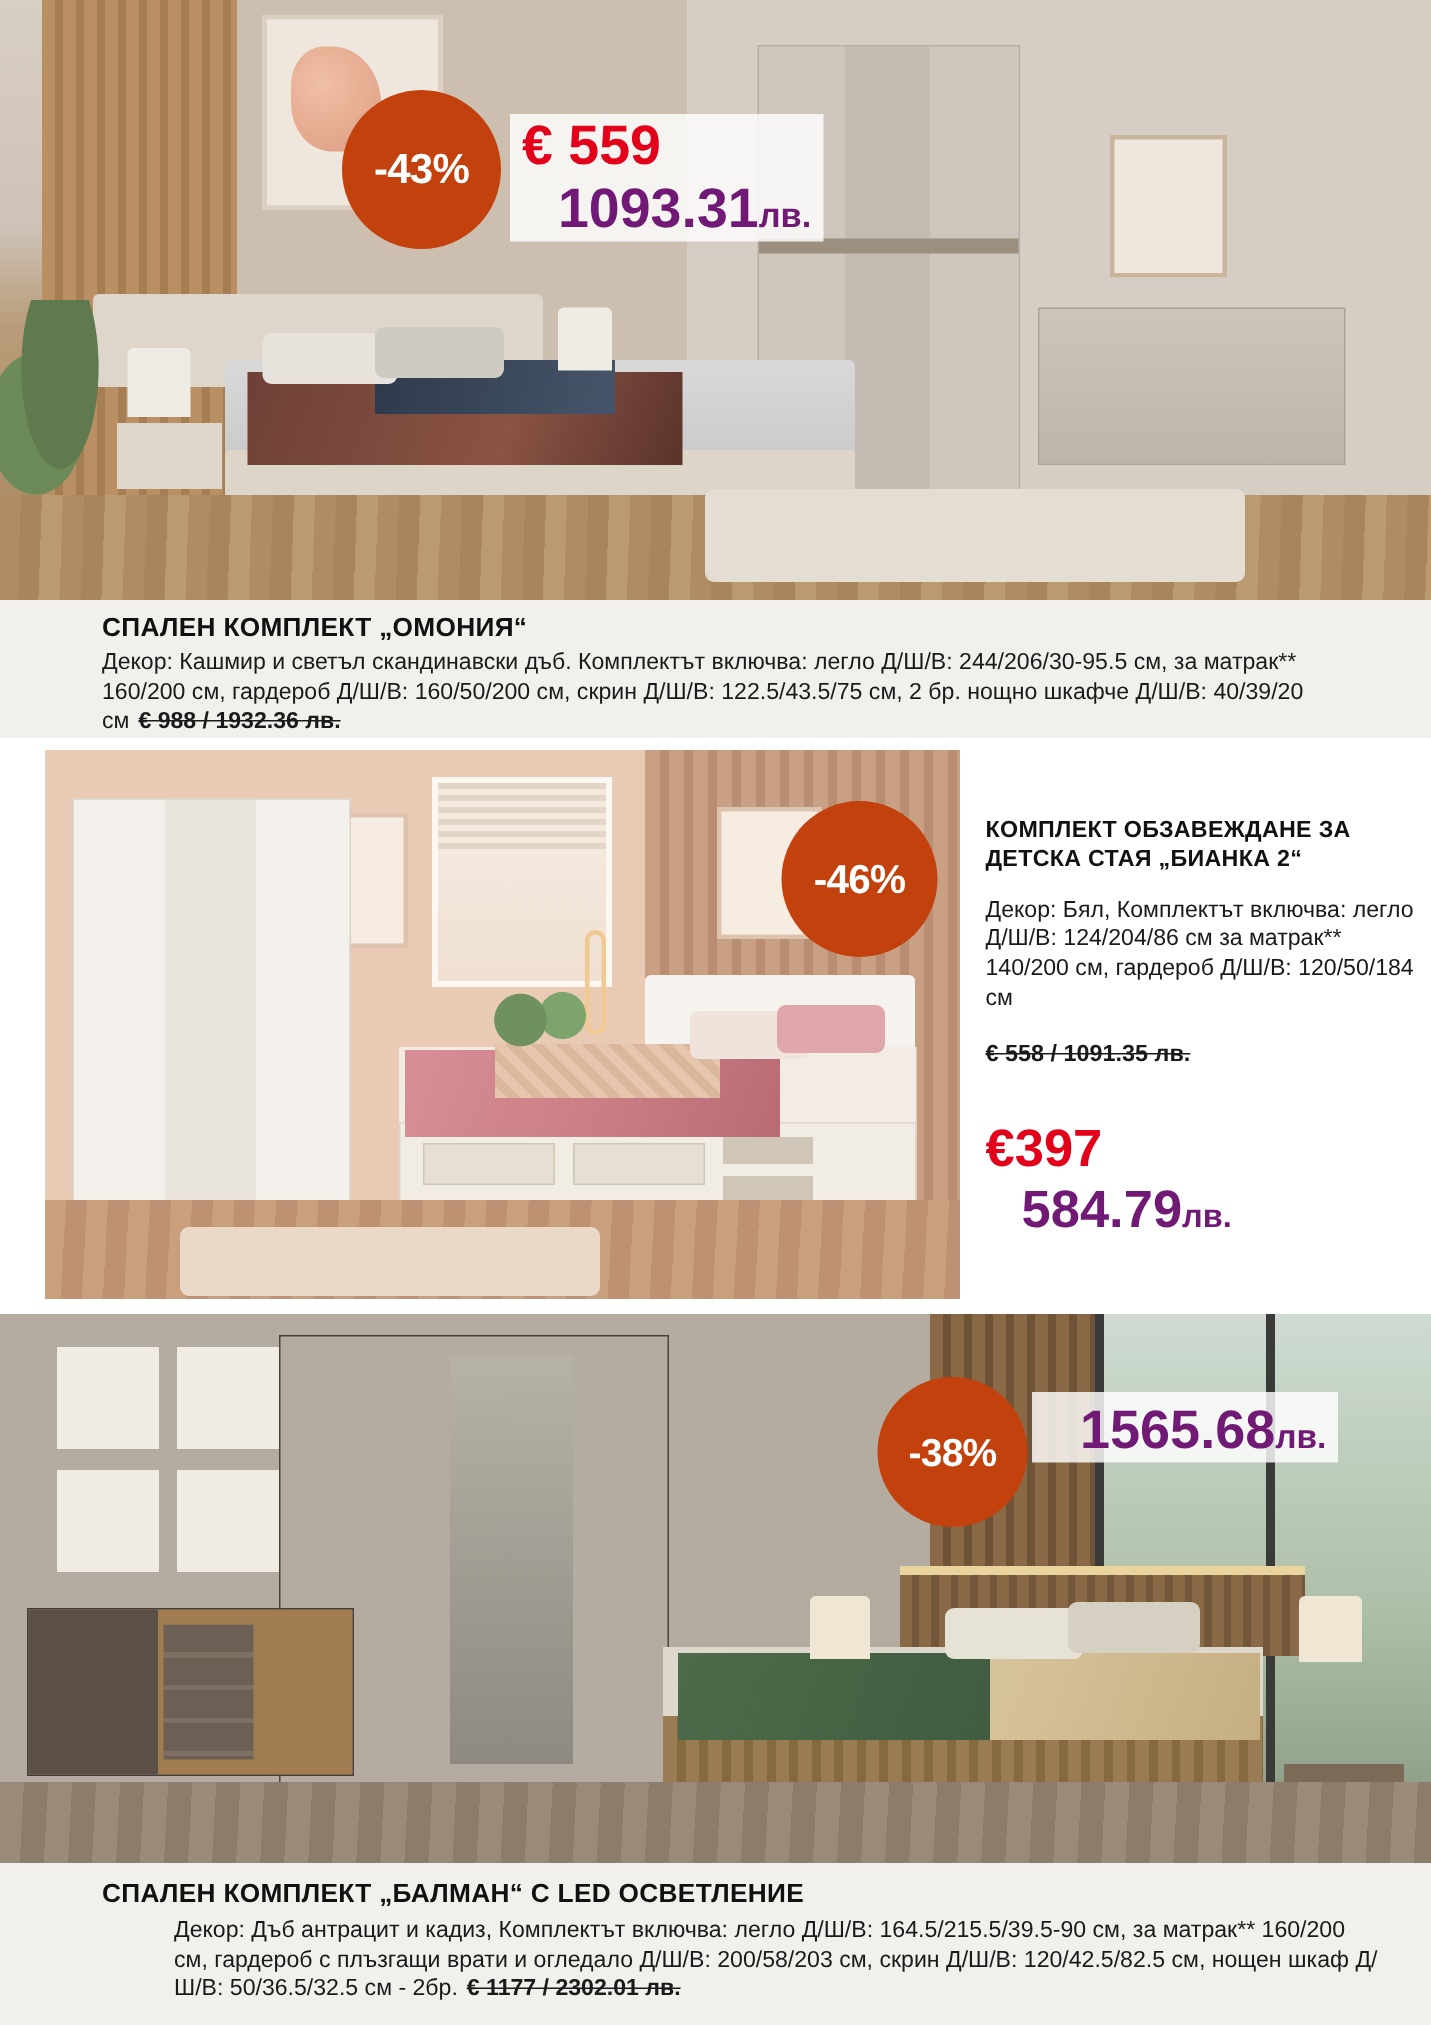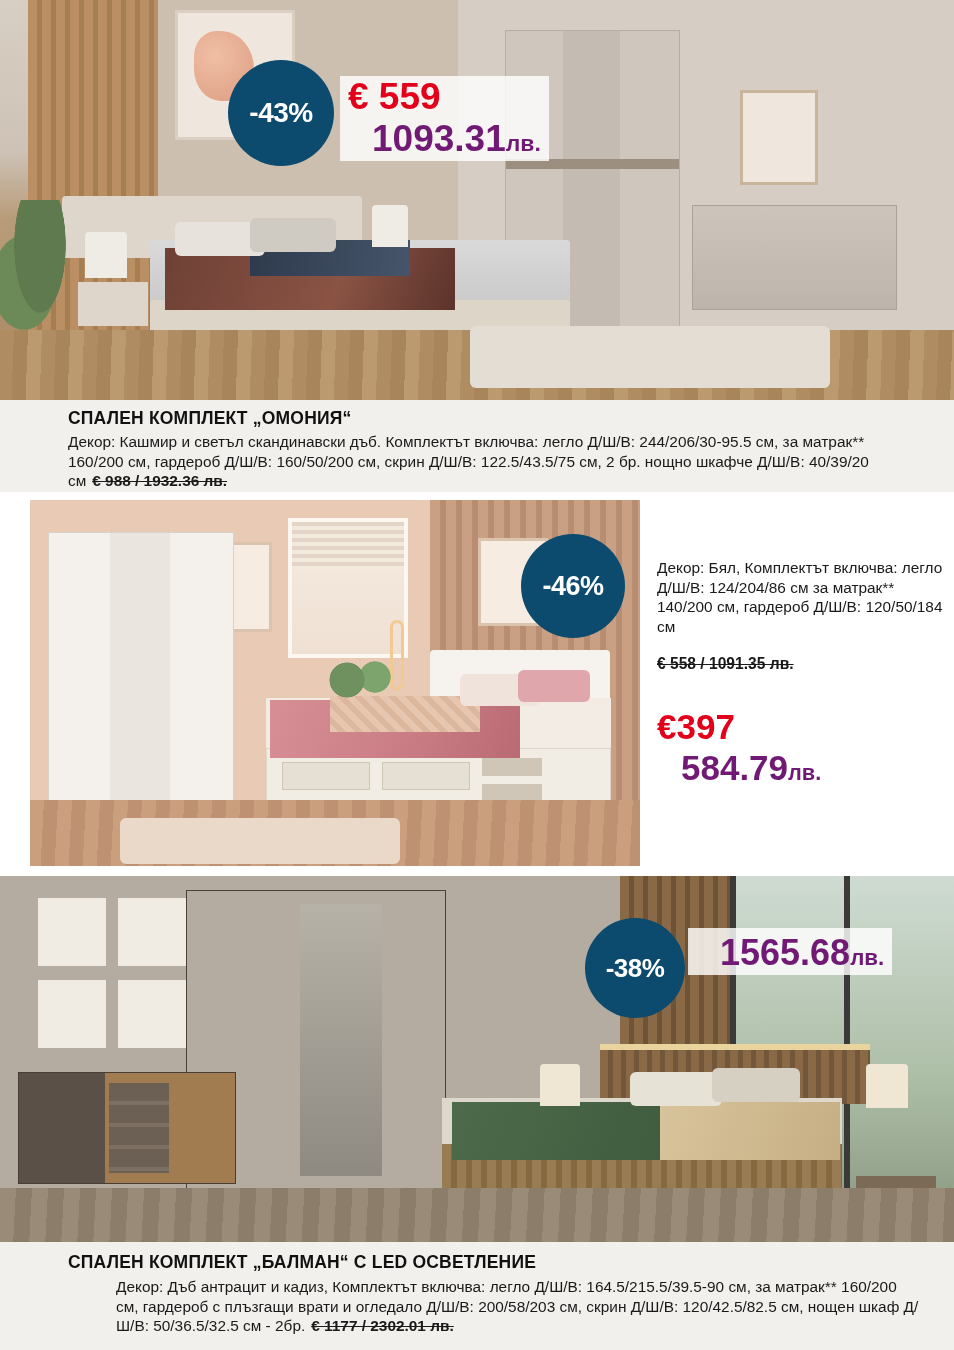--- a/index.html
+++ b/index.html
@@ -16,21 +16,21 @@
     background: #ffffff;
   }
 
   
   .panel { position: absolute; overflow: hidden; }
 
   
   .badge {
     position: absolute;
     border-radius: 50%;
-    background: #0c4a6e;
+    background: #c2410c;
     color: #ffffff;
     display: flex;
     align-items: center;
     justify-content: center;
     font-weight: bold;
     letter-spacing: -0.5px;
     z-index: 6;
   }
 
   
@@ -427,20 +427,21 @@
       <div class="pillowB"></div>
       <div class="lamp"></div>
       <div class="plants"></div>
       <div class="floor"></div>
       <div class="rug"></div>
     </div>
 
     <div class="badge" id="sec2-badge">-46%</div>
 
     <div id="sec2-text">
+      <div class="title" id="sec2-title">КОМПЛЕКТ ОБЗАВЕЖДАНЕ ЗА ДЕТСКА СТАЯ „БИАНКА 2“</div>
       <div class="desc" id="sec2-desc">Декор: Бял, Комплектът включва: легло Д/Ш/В: 124/204/86 см за матрак** 140/200 см, гардероб Д/Ш/В: 120/50/184 см</div>
       <span class="old-price" id="sec2-old">€ 558 / 1091.35 лв.</span>
       <div class="price-box" id="sec2-price">
         <div class="price-eur">€397</div>
         <div class="price-bgn">
           <span>584.79</span><span class="cur">лв.</span>
         </div>
       </div>
     </div>
   </div>

